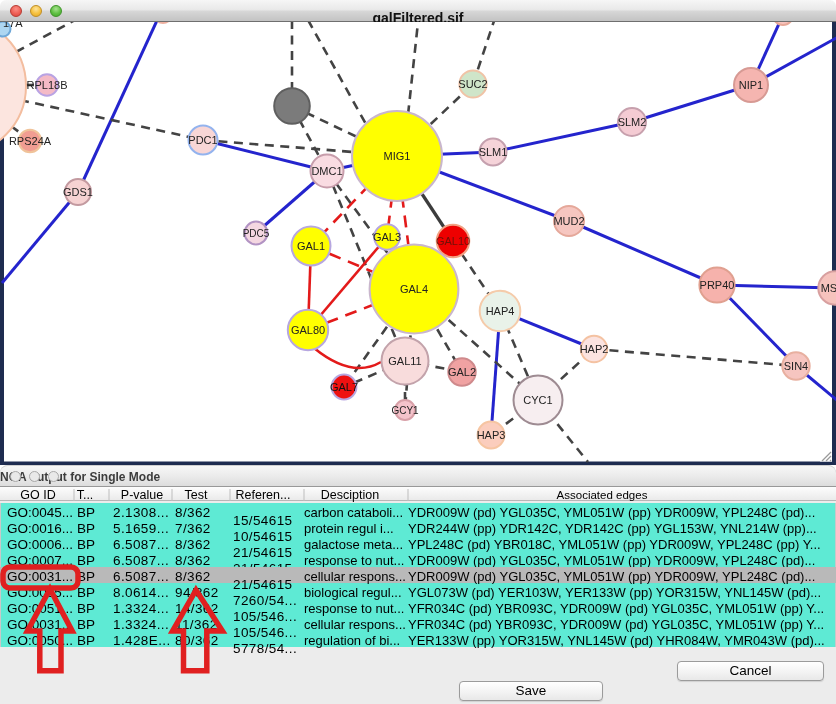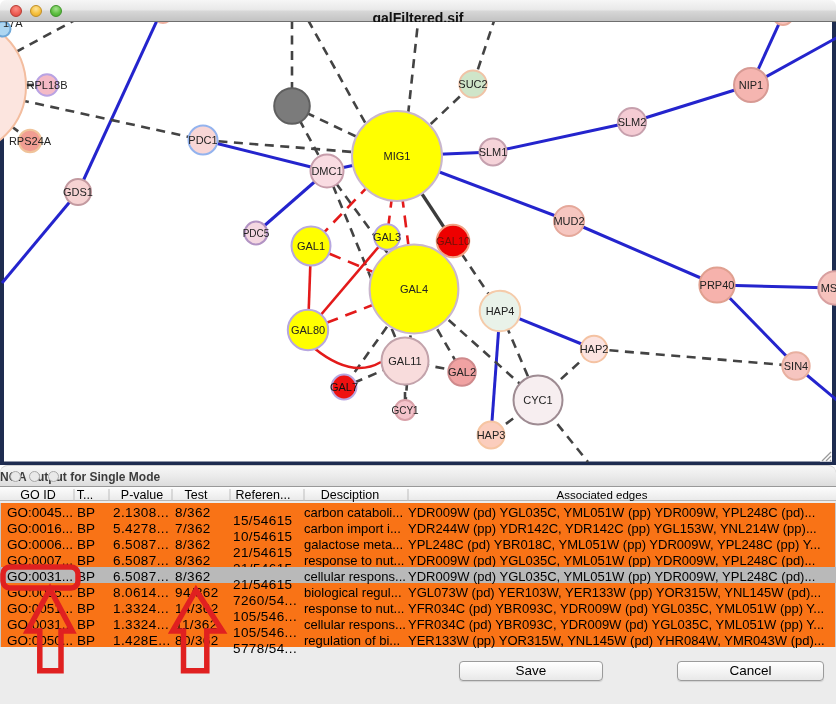--- a/index.html
+++ b/index.html
@@ -21,28 +21,28 @@
 #noabar { position:absolute; left:0; top:0; width:836px; height:22px; border-radius:8px 8px 0 0;
   background:linear-gradient(#f7f7f7 0%, #ebebeb 50%, #dcdcdc 100%); border-bottom:1px solid #989898; border-top:1px solid #cfcfcf;}
 #noabar .ttl { position:absolute; left:0; right:0; top:4px; text-align:left; font-size:12px; color:#3c3c3c; font-weight:bold; }
 .gl { position:absolute; top:5px; width:11px; height:11px; border-radius:50%; background:#e9e9e9; border:1.5px solid #a9a9a9; }
 
 #thead { position:absolute; left:0; top:22px; width:836px; height:14px;
   background:linear-gradient(#fdfdfd, #eaeaea); border-bottom:1px solid #b6b6b6; font-size:12.5px; color:#000; }
 #thead span { position:absolute; top:1px; white-space:nowrap; transform:translateX(-50%); }
 #thead .sep { position:absolute; top:2px; width:1px; height:12px; background:#bdbdbd; }
 
-#rows { position:absolute; left:0; top:38px; width:836px; height:144px; background:#f97316; box-shadow:inset 1px 0 0 #c8c8c8, inset -1px 0 0 #c8c8c8; }
+#rows { position:absolute; left:0; top:38px; width:836px; height:144px; background:#5eead4; box-shadow:inset 1px 0 0 #c8c8c8, inset -1px 0 0 #c8c8c8; }
 .row { position:relative; width:836px; height:16px; font-size:13.5px; color:#000; }
 .row span { position:absolute; top:2px; white-space:nowrap; }
 .row.hl { background:#b9b9b9; }
 .c0{left:7px;} .c1{left:77px;} .c2{left:113px;letter-spacing:0.4px;} .c3{left:175px;letter-spacing:0.4px;} .c4{left:233px;letter-spacing:0.4px;margin-top:8px;} .c5{left:304px;font-size:13px;} .c6{left:408px;font-size:13px;}
 
 .btn { position:absolute; top:196px; height:20px; background:linear-gradient(#ffffff, #f2f2f2 60%, #e8e8e8); border:1px solid #9b9b9b; border-radius:4px; font-size:13.5px; text-align:center; line-height:18px; color:#000; box-shadow:0 1px 1px rgba(0,0,0,0.12); }
-#save { left:459px; width:144px; }
+#save { left:459px; width:144px;margin-top:20px; }
 #cancel { left:677px; width:147px; }
 
 #anno { position:absolute; left:0; top:0; pointer-events:none; }
 </style>
 </head>
 <body>
 <div id="page">
   <div id="tbar">
     <div class="ttl">galFiltered.sif</div>
     <div class="tl" id="tl-r"></div>
@@ -213,24 +213,24 @@
           <span class="c1">BP</span>
           <span class="c2">2.1308...</span>
           <span class="c3">8/362</span>
           <span class="c4">15/54615</span>
           <span class="c5">carbon cataboli...</span>
           <span class="c6">YDR009W (pd) YGL035C, YML051W (pp) YDR009W, YPL248C (pd)...</span>
         </div>
 <div class="row">
           <span class="c0">GO:0016...</span>
           <span class="c1">BP</span>
-          <span class="c2">5.4278...</span>
+          <span class="c2">5.1659...</span>
           <span class="c3">7/362</span>
           <span class="c4">10/54615</span>
-          <span class="c5">carbon import i...</span>
+          <span class="c5">protein regul i...</span>
           <span class="c6">YDR244W (pp) YDR142C, YDR142C (pp) YGL153W, YNL214W (pp)...</span>
         </div>
 <div class="row">
           <span class="c0">GO:0006...</span>
           <span class="c1">BP</span>
           <span class="c2">6.5087...</span>
           <span class="c3">8/362</span>
           <span class="c4">21/54615</span>
           <span class="c5">galactose meta...</span>
           <span class="c6">YPL248C (pd) YBR018C, YML051W (pp) YDR009W, YPL248C (pp) Y...</span>

